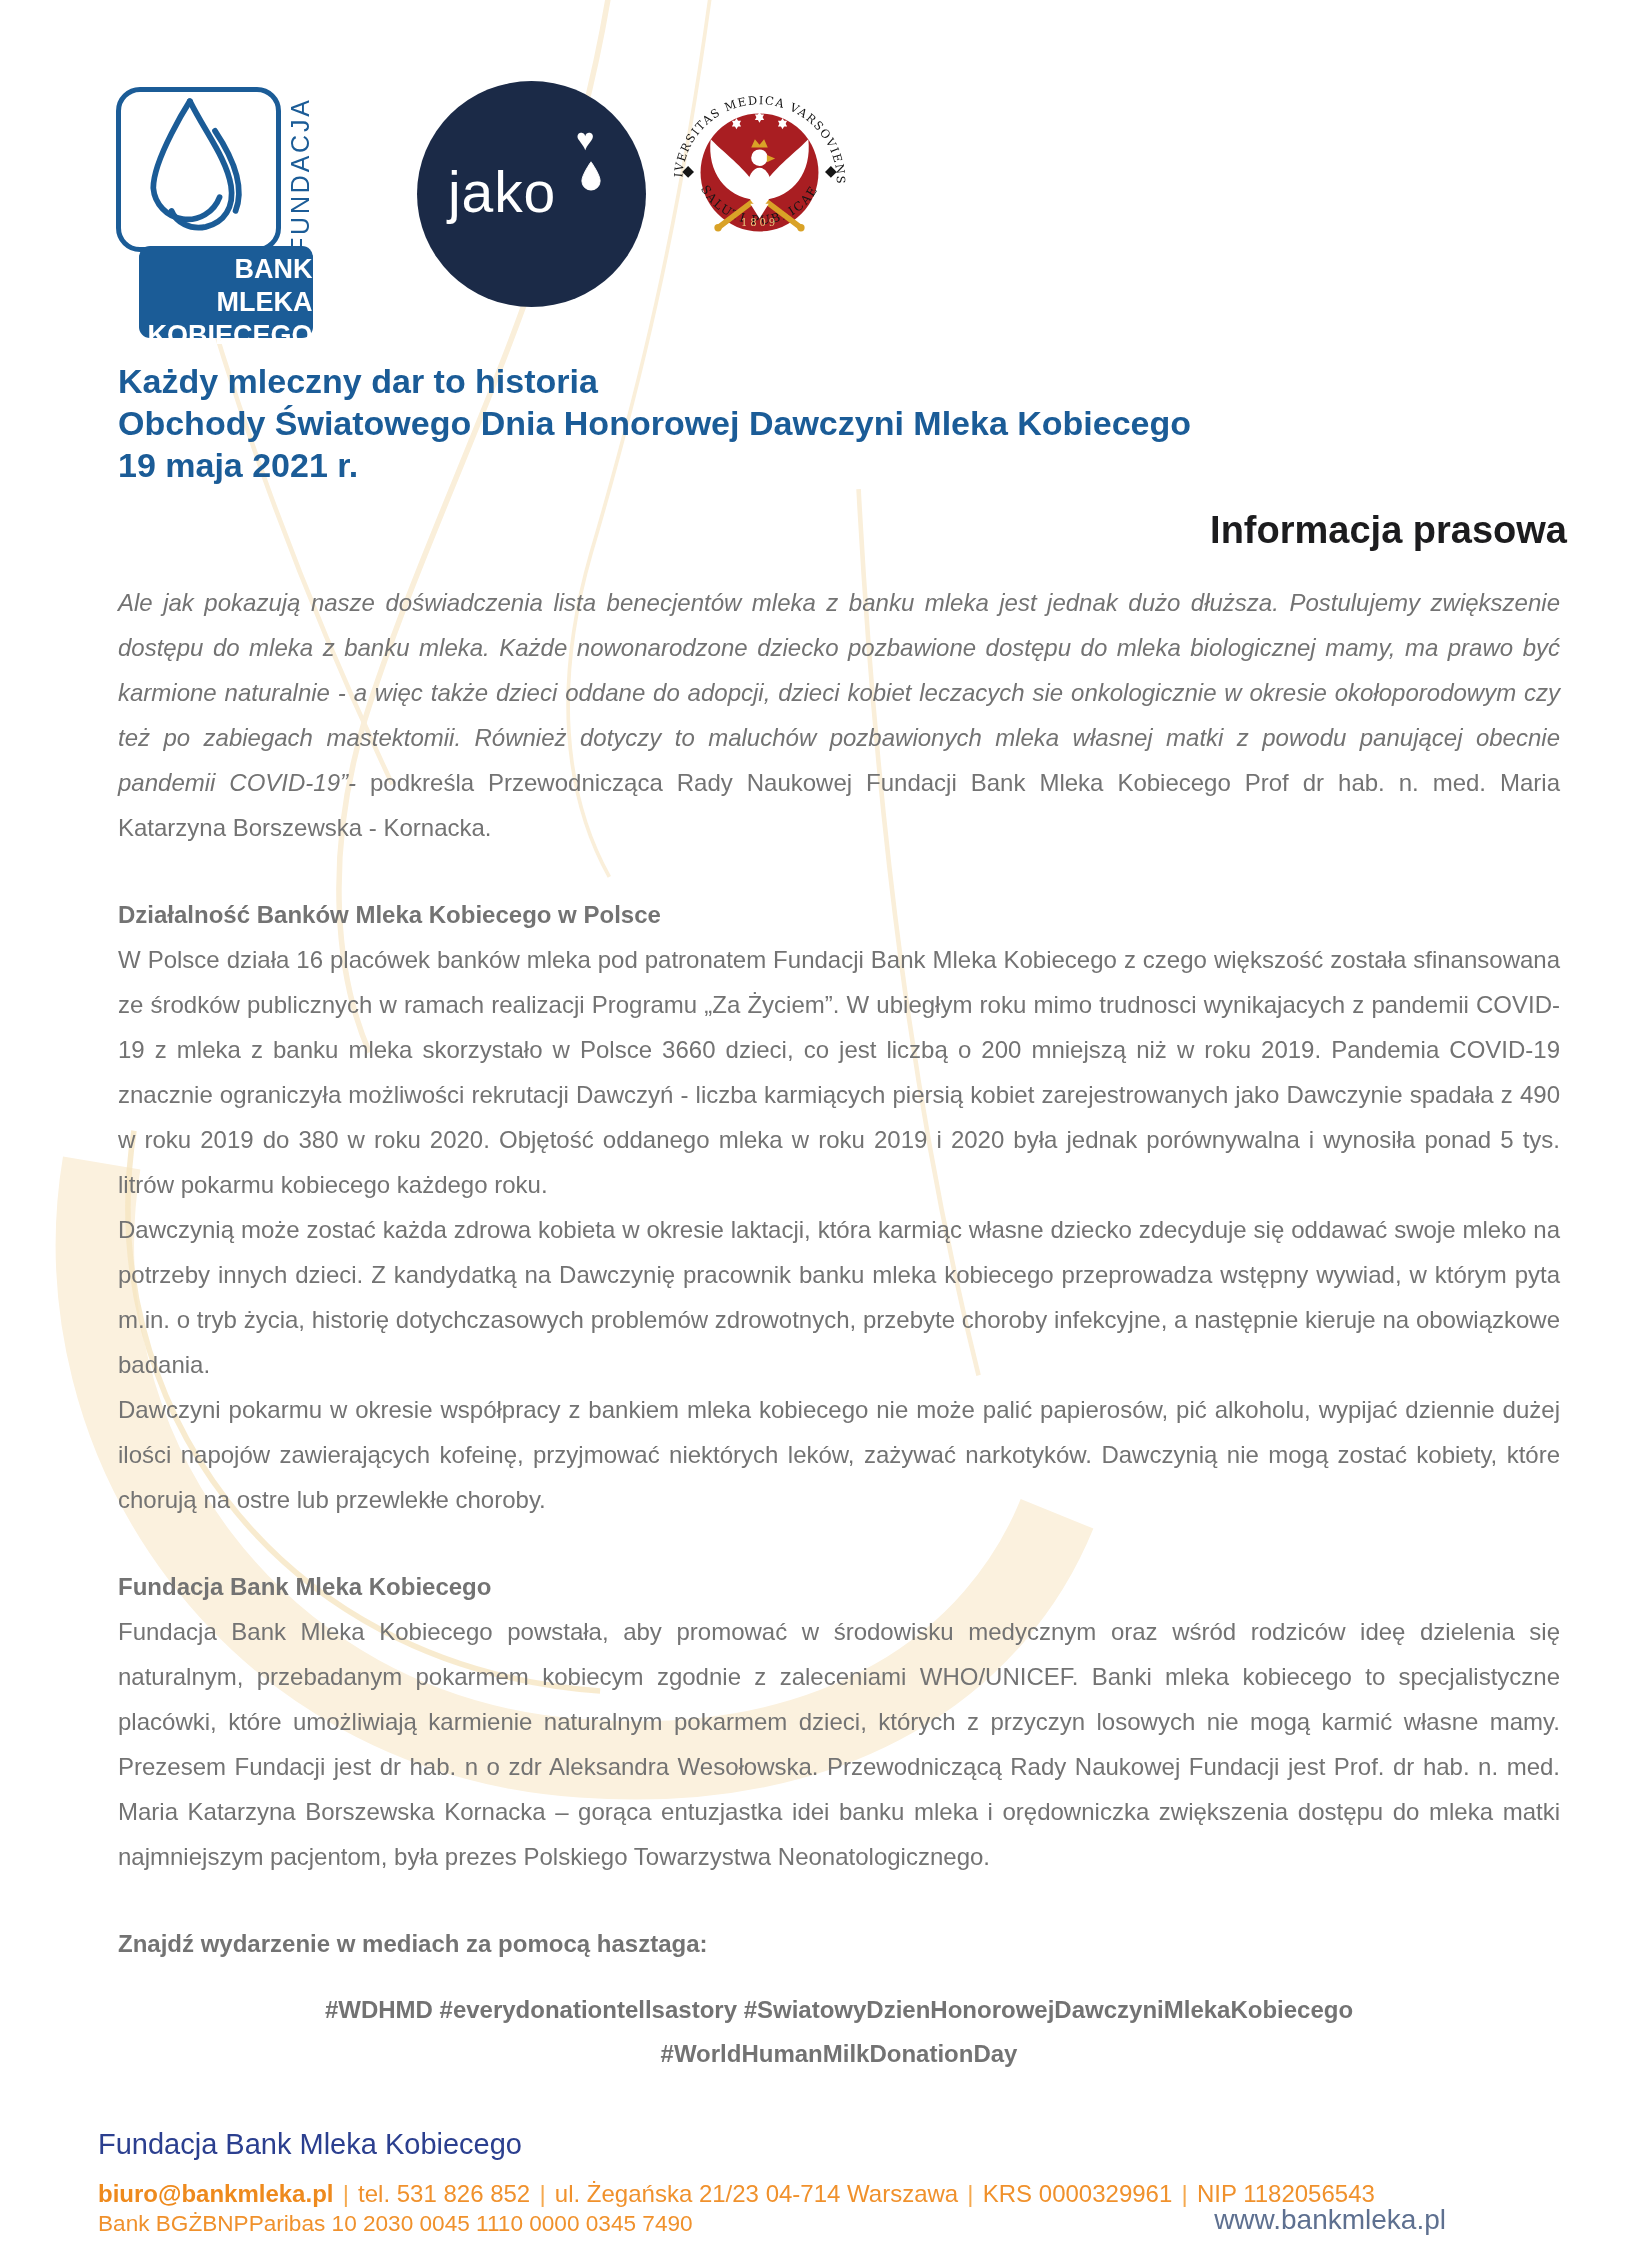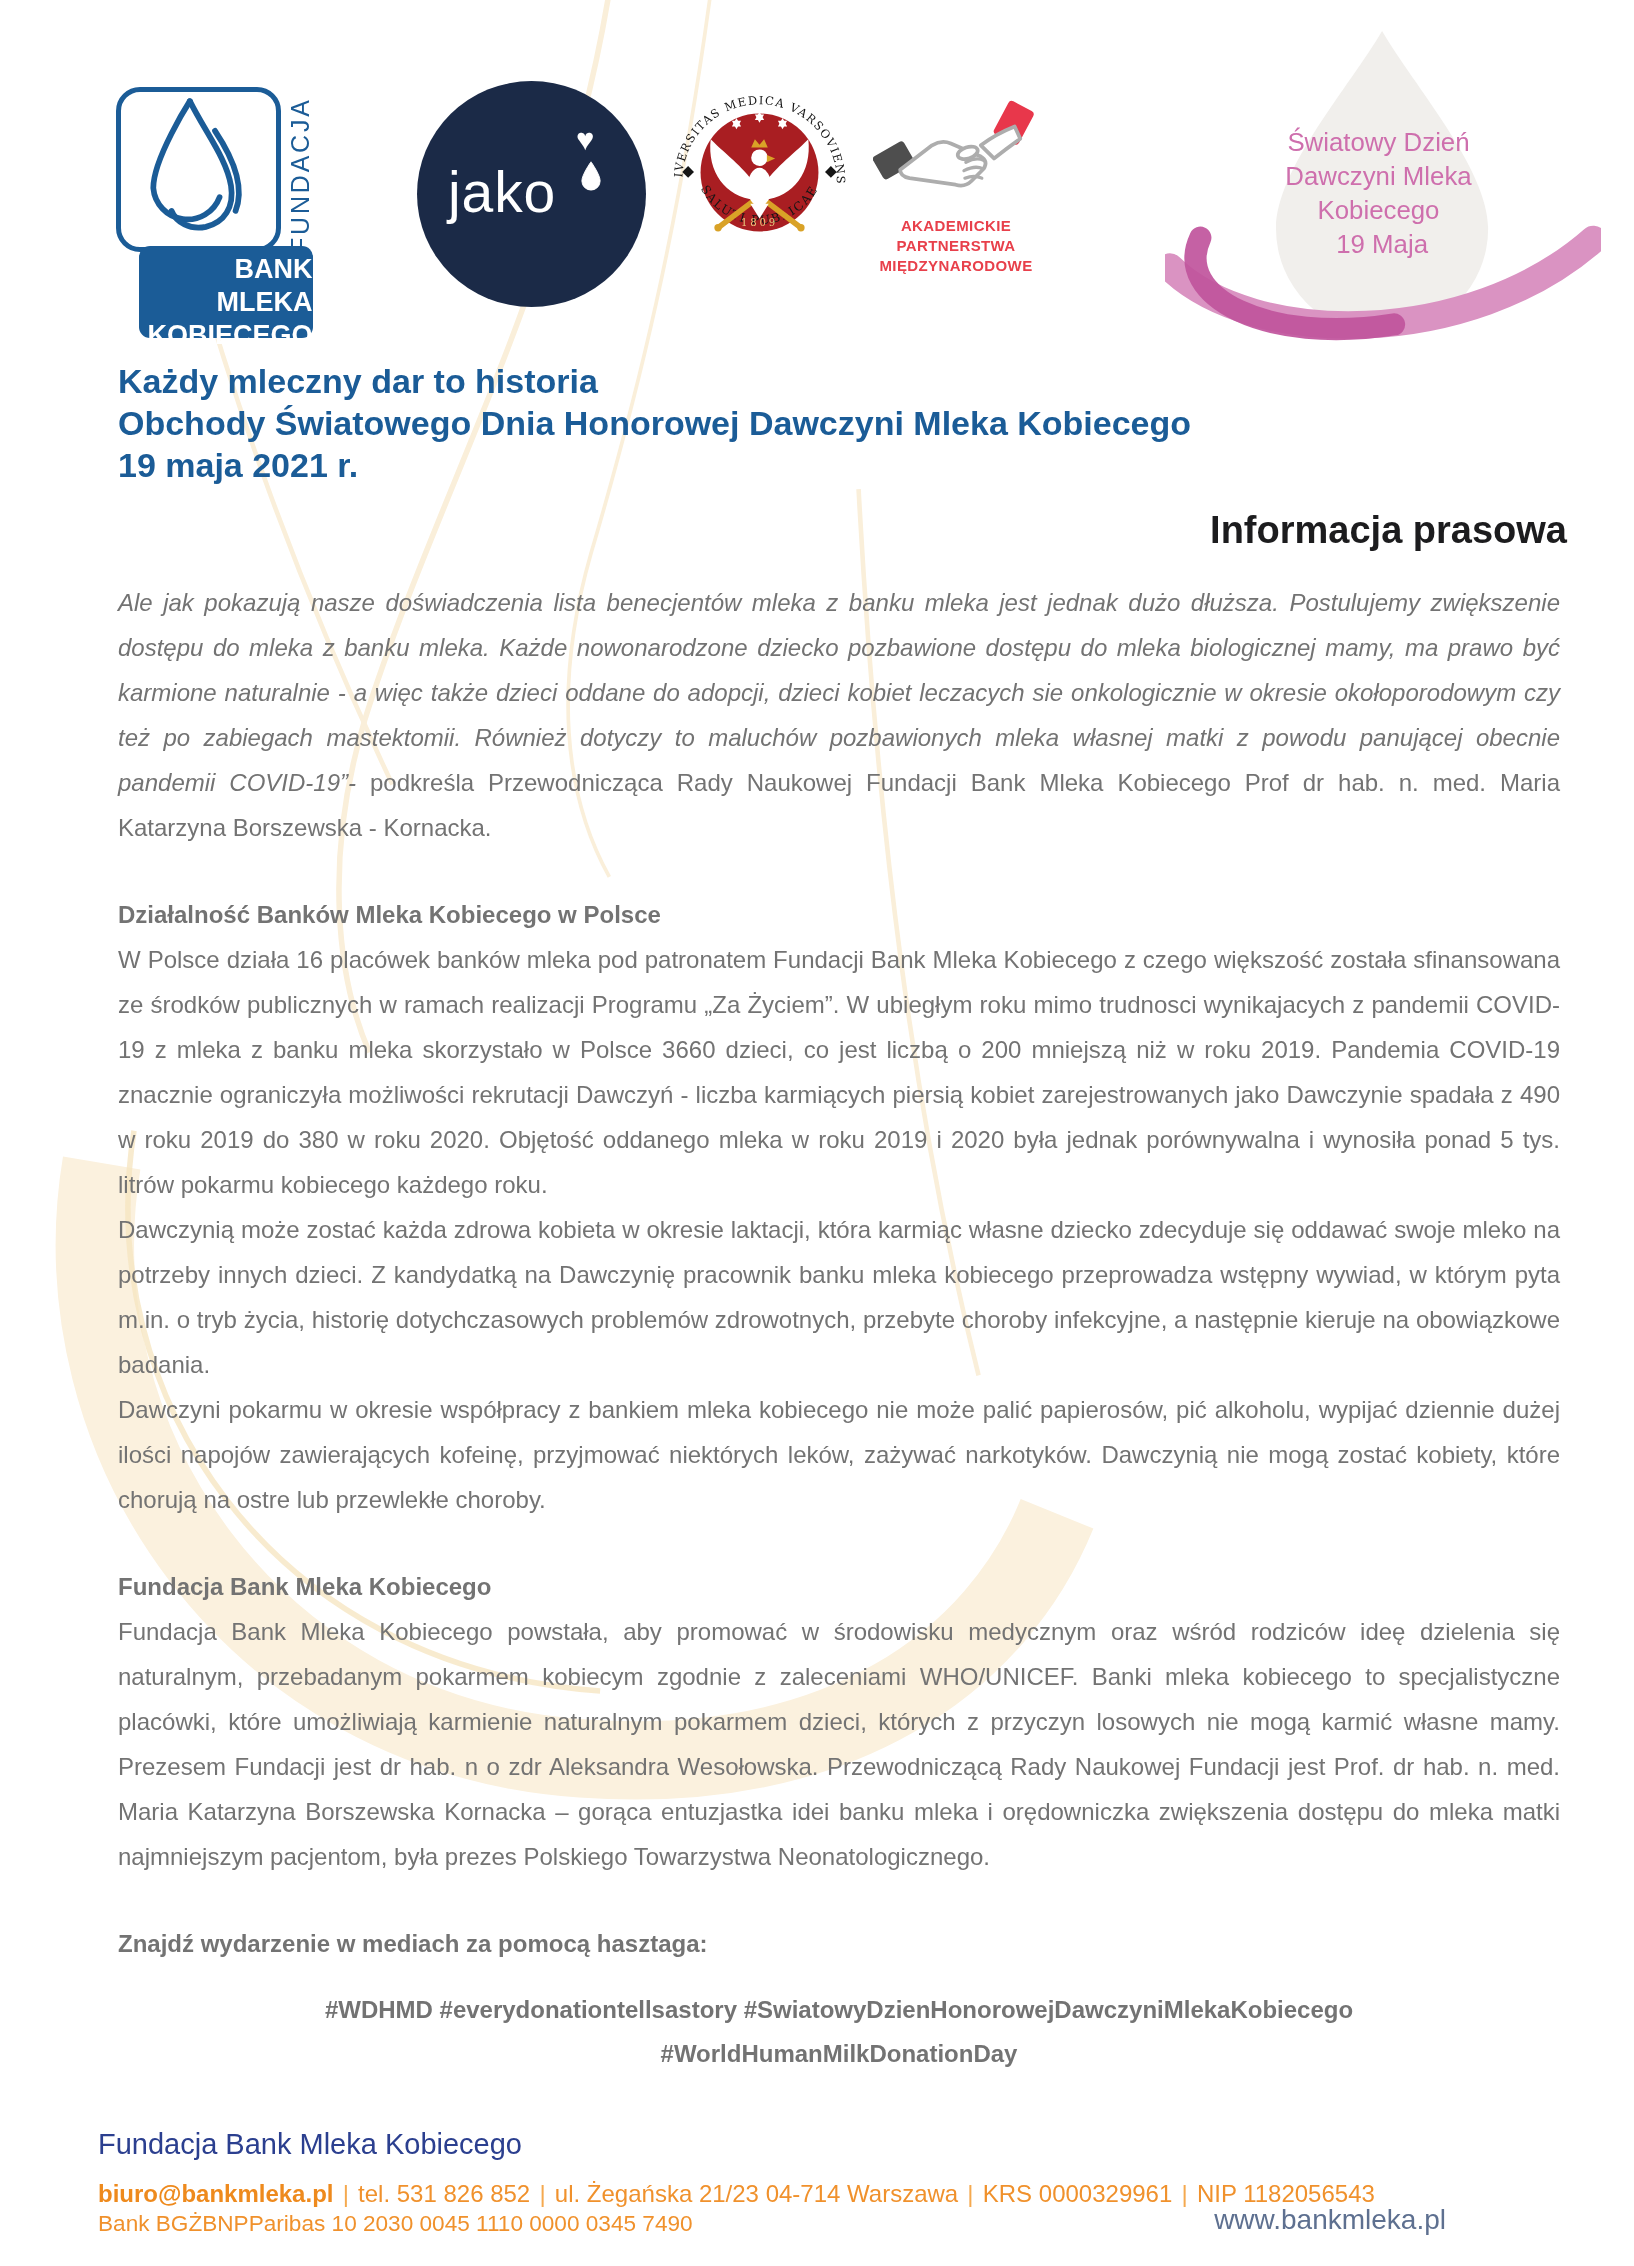--- a/index.html
+++ b/index.html
@@ -122,55 +122,21 @@
         <ellipse cx="95" cy="118" rx="13" ry="21"></ellipse>
         <path d="M85,136 L95,152 L105,136 Z"></path>
         <circle cx="95" cy="86" r="9"></circle>
         <path d="M103,83 l9,4 -9,4 z" fill="#D9A227"></path>
         <path d="M86,75 l4,-9 5,6 5,-6 4,9 z" fill="#D9A227"></path>
       </g>
       <text x="95" y="160" text-anchor="middle" font-family="DejaVu Serif, serif" font-size="11" fill="#E8C87E" letter-spacing="3">1809</text>
     </svg>
   </div>
 
-  <div class="abs logo-apm">
-    <svg width="166" height="122" viewBox="0 0 175 130">
-      <rect x="2" y="62" width="38" height="28" rx="4" fill="#4E4E4E" transform="rotate(-30 21 76)"></rect>
-      <rect x="134" y="16" width="30" height="40" rx="4" fill="#E8374B" transform="rotate(28 149 36)"></rect>
-      <g stroke="#ADADAD" stroke-width="4" fill="#ffffff" stroke-linejoin="round">
-        <path d="M150,40 Q130,48 114,60 L128,74 Q142,63 156,53 Z"></path>
-        <path d="M28,86 L62,60 Q72,54 82,58 L114,72 Q122,77 117,85 L104,98 Q97,105 87,102 L38,95 Q28,93 28,86 Z"></path>
-        <ellipse cx="100" cy="68" rx="11" ry="6" transform="rotate(-18 100 68)"></ellipse>
-      </g>
-      <g stroke="#ADADAD" stroke-width="3.5" fill="none" stroke-linecap="round">
-        <path d="M98,78 q11,-6 19,-2"></path>
-        <path d="M96,87 q12,-6 20,-2"></path>
-        <path d="M97,95 q10,-4 18,0"></path>
-      </g>
-    </svg>
-    <div class="apm-text">
-      <div>AKADEMICKIE</div>
-      <div>PARTNERSTWA</div>
-      <div>MIĘDZYNARODOWE</div>
-    </div>
-  </div>
 
-  <div class="abs logo-wdhmd">
-    <svg width="436" height="321" viewBox="0 0 472 348">
-      <path d="M235,12 C200,72 120,162 120,226 a115,115 0 0 0 230,0 C350,162 270,72 235,12 Z" fill="#F1EFEC"></path>
-      <path d="M5,268 C95,356 330,356 464,238" stroke="#DA93C2" stroke-width="30" fill="none" stroke-linecap="round"></path>
-      <path d="M38,236 C8,300 110,352 248,330" stroke="#C0549C" stroke-width="24" fill="none" stroke-linecap="round" opacity="0.92"></path>
-      <text text-anchor="middle" fill="#CE6FAD" font-size="28" font-family="Liberation Sans, sans-serif">
-        <tspan x="235" y="142">Światowy Dzień</tspan>
-        <tspan x="235" y="179">Dawczyni Mleka</tspan>
-        <tspan x="235" y="216">Kobiecego</tspan>
-        <tspan x="235" y="253">19 Maja</tspan>
-      </text>
-    </svg>
-  </div>
 
   <div class="abs title">
     <div>Każdy mleczny dar to historia</div>
     <div>Obchody Światowego Dnia Honorowej Dawczyni Mleka Kobiecego</div>
     <div>19 maja 2021 r.</div>
   </div>
 
   <div class="abs press-label">Informacja prasowa</div>
 
   <div class="abs body-text">

